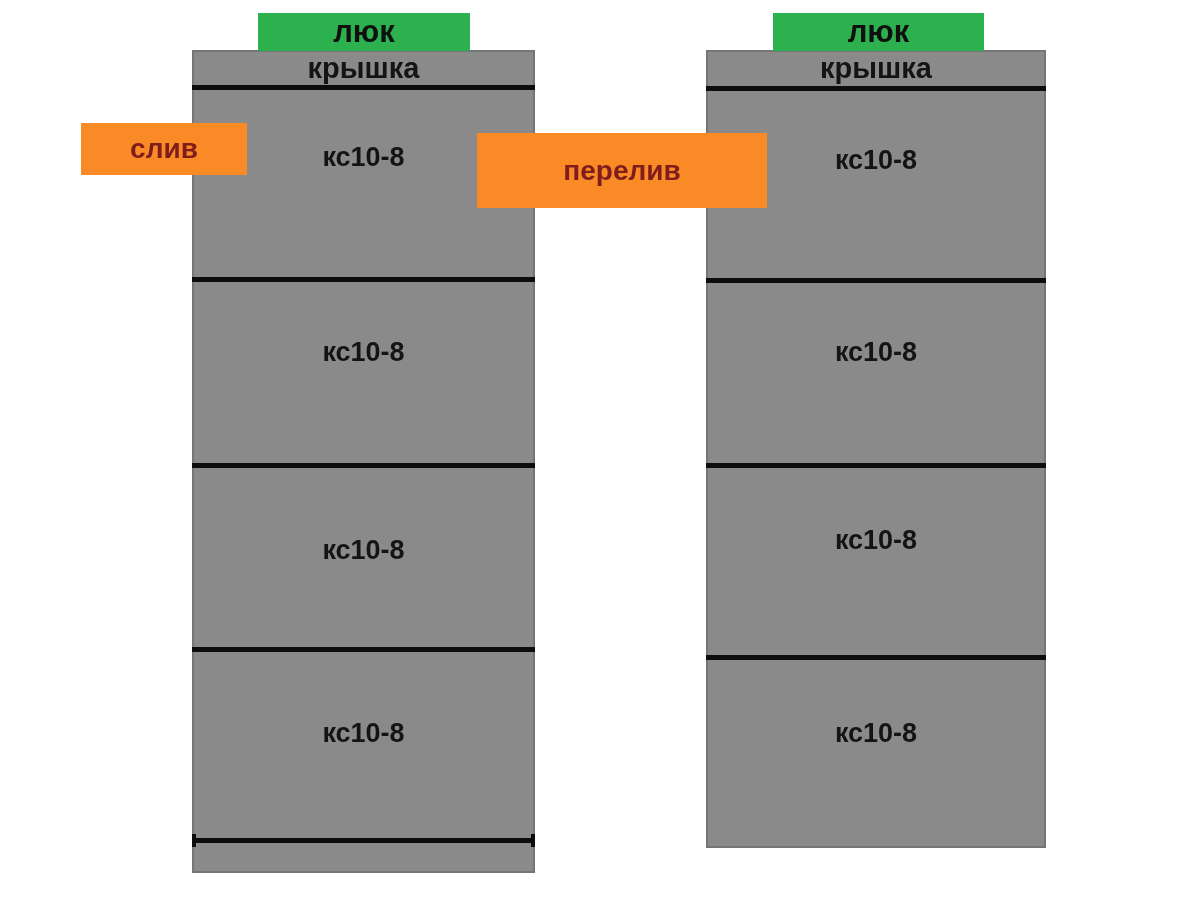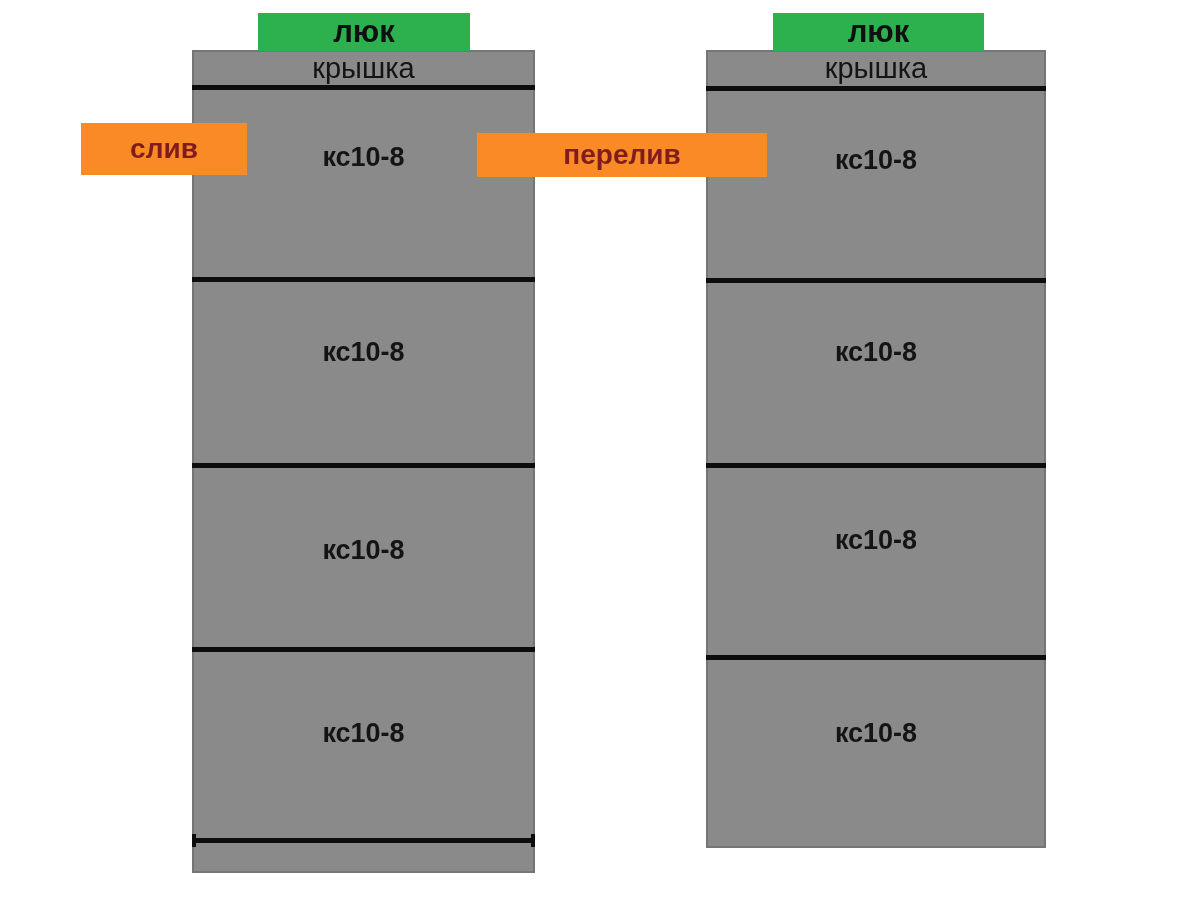--- a/index.html
+++ b/index.html
@@ -25,21 +25,21 @@
     display: flex; align-items: center; justify-content: center;
     font-weight: bold; font-size: 31px; color: #101010;
     z-index: 3;
   }
   #left-hatch  { left: 258px; top: 13px; width: 212px; height: 38px; }
   #right-hatch { left: 773px; top: 13px; width: 211px; height: 38px; }
 
   .lid-label {
     position: absolute; left: 0; right: 0; top: 0;
     text-align: center;
-    font-weight: normal; font-size: 29px; color: #141414;
+    font-weight: bold; font-size: 29px; color: #141414;
   }
   .hline {
     position: absolute; left: -2px; right: -2px; height: 5px;
     background: #0d0d0d;
   }
   .ring-label {
     position: absolute; left: 0; right: 0; height: 42px;
     display: flex; align-items: center; justify-content: center;
     font-weight: bold; font-size: 27px; color: #141414;
   }
@@ -55,21 +55,21 @@
     font-weight: bold; font-size: 28px; color: #141414;
   }
   .ann {
     position: absolute;
     background: #f98a26;
     display: flex; align-items: center; justify-content: center;
     font-weight: bold; font-size: 28px; color: #7f1d1d;
     z-index: 5;
   }
   #drain    { left: 81px;  top: 123px; width: 166px; height: 52px; }
-  #overflow { left: 477px; top: 133px; width: 290px; height: 44px; }
+  #overflow { left: 477px; top: 133px; width: 290px; height: 75px; }
 </style>
 </head>
 <body>
 
 <div id="left-hatch" class="hatch">люк</div>
 
 <div id="right-hatch" class="hatch">люк</div>
 
 <div id="left-well" class="well">
   <div class="lid-label">крышка</div>

